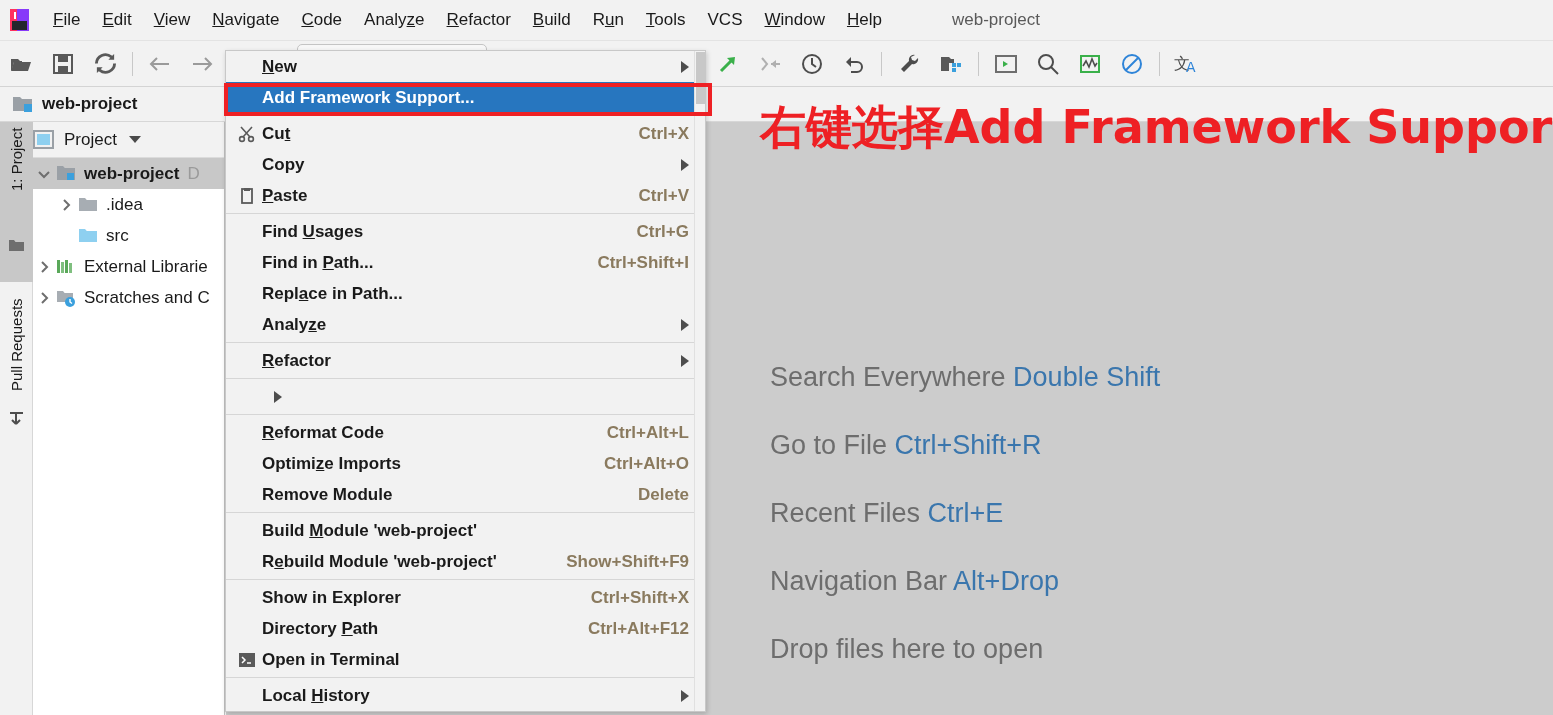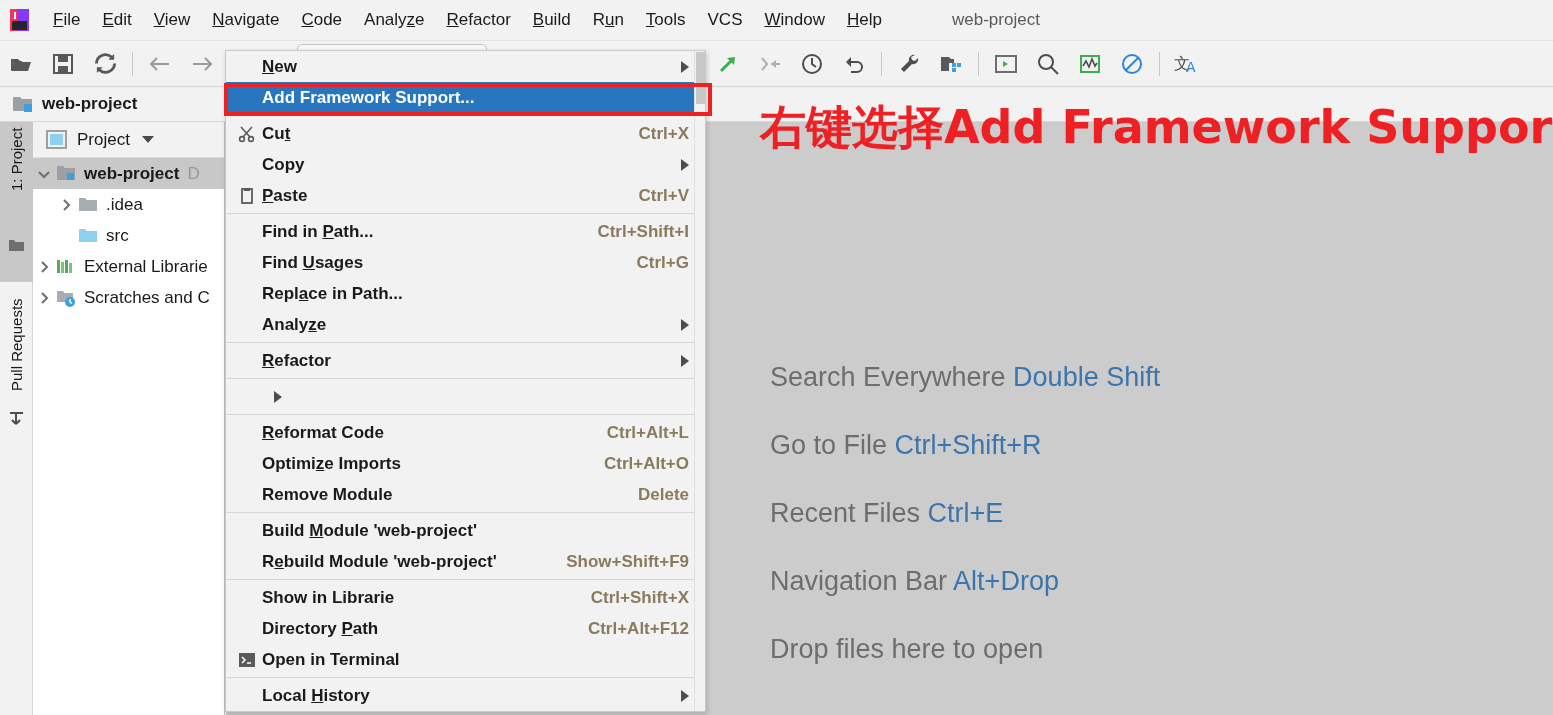--- a/index.html
+++ b/index.html
@@ -68,21 +68,21 @@
   .stripe-tab.active { background: #c8c8c8; }
   .stripe-icon { position: absolute; left: 8px; width: 17px; height: 17px; }
 
   
   .project-panel {
     position: absolute; left: 33px; top: 122px; width: 192px; height: 593px;
     background: #ffffff; border-right: 1px solid #c0c0c0;
   }
   .pp-header {
     height: 36px; background: #f2f2f2; border-bottom: 1px solid #dcdcdc;
-    display: flex; align-items: center; padding-left: 13px;
+    display: flex; align-items: center; 
   }
   .pp-header .ttl { font-size: 17px; color: #1a1a1a; margin-left: 10px; }
   .caret-down { width: 0; height: 0; border-left: 6px solid transparent; border-right: 6px solid transparent; border-top: 7px solid #4a4a4a; margin-left: 12px; }
   .tree-row { height: 31px; display: flex; align-items: center; font-size: 17px; color: #1a1a1a; white-space: nowrap; }
   .tree-row.selected { background: #c8c8c8; }
   .tw-arrow { width: 22px; display: flex; align-items: center; justify-content: center; flex: 0 0 22px; }
   .tw-spacer { width: 22px; flex: 0 0 22px; }
   .tw-icon { width: 22px; margin-right: 7px; flex: 0 0 22px; display: flex; align-items: center; justify-content: center; }
   .tree-row .lbl.bold { font-weight: bold; }
   .tree-row .sub { color: #9a9a9a; margin-left: 8px; }
@@ -458,30 +458,30 @@
               <rect x="4" y="2" width="10" height="14" fill="none" stroke="#5a5a5a" stroke-width="1.8"></rect>
               <rect x="6" y="1" width="6" height="3" fill="#5a5a5a"></rect>
             </svg>
           </div>
           <span class="txt"><u>P</u>aste</span>
           <span class="sc">Ctrl+V</span>
         </div>
         <div class="ctx-sep"></div>
         <div class="ctx-item">
           <div class="ico"></div>
+          <span class="txt">Find <u>U</u>sages</span>
+          <span class="sc">Ctrl+G</span>
+        </div>
+        <div class="ctx-item">
+          <div class="ico"></div>
           <span class="txt">Find in <u>P</u>ath...</span>
           <span class="sc">Ctrl+Shift+I</span>
         </div>
         <div class="ctx-item">
           <div class="ico"></div>
-          <span class="txt">Find <u>U</u>sages</span>
-          <span class="sc">Ctrl+G</span>
-        </div>
-        <div class="ctx-item">
-          <div class="ico"></div>
           <span class="txt">Repl<u>a</u>ce in Path...</span>
         </div>
         <div class="ctx-item">
           <div class="ico"></div>
           <span class="txt">Analy<u>z</u>e</span>
           <div class="sub-arrow"></div>
         </div>
         <div class="ctx-sep"></div>
         <div class="ctx-item">
           <div class="ico"></div>
@@ -515,21 +515,21 @@
           <span class="txt">Build <u>M</u>odule 'web-project'</span>
         </div>
         <div class="ctx-item">
           <div class="ico"></div>
           <span class="txt">R<u>e</u>build Module 'web-project'</span>
           <span class="sc">Show+Shift+F9</span>
         </div>
         <div class="ctx-sep"></div>
         <div class="ctx-item">
           <div class="ico"></div>
-          <span class="txt">Show in Librarie</span>
+          <span class="txt">Show in Explorer</span>
           <span class="sc">Ctrl+Shift+X</span>
         </div>
         <div class="ctx-item">
           <div class="ico"></div>
           <span class="txt">Directory <u>P</u>ath</span>
           <span class="sc">Ctrl+Alt+F12</span>
         </div>
         <div class="ctx-item">
           <div class="ico">
             <svg width="18" height="16" viewBox="0 0 18 16">

